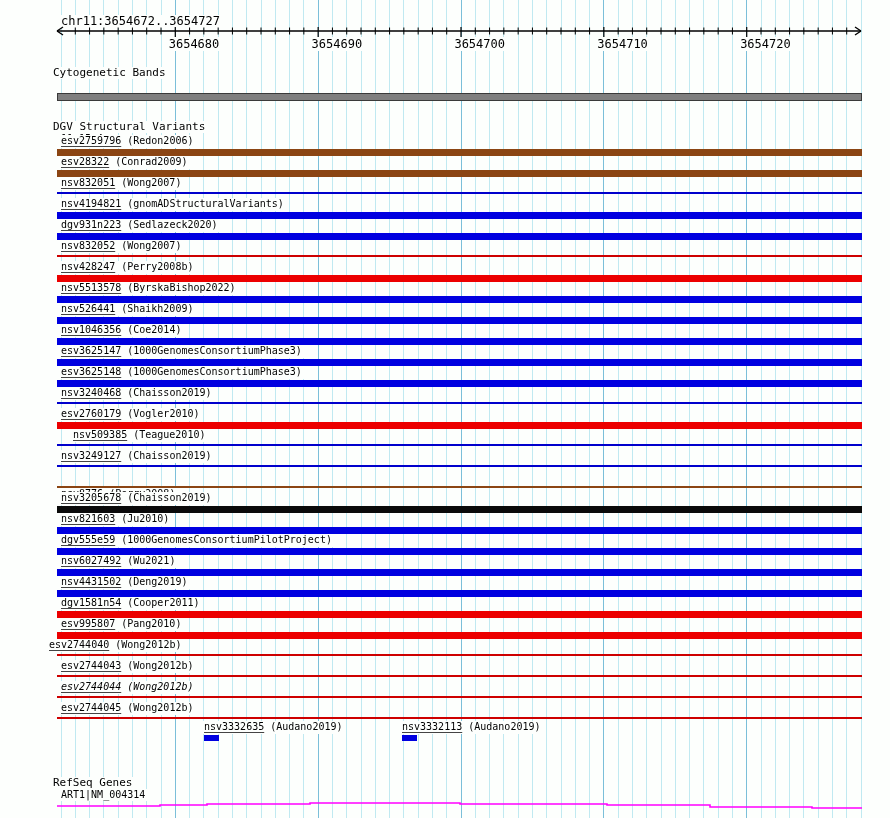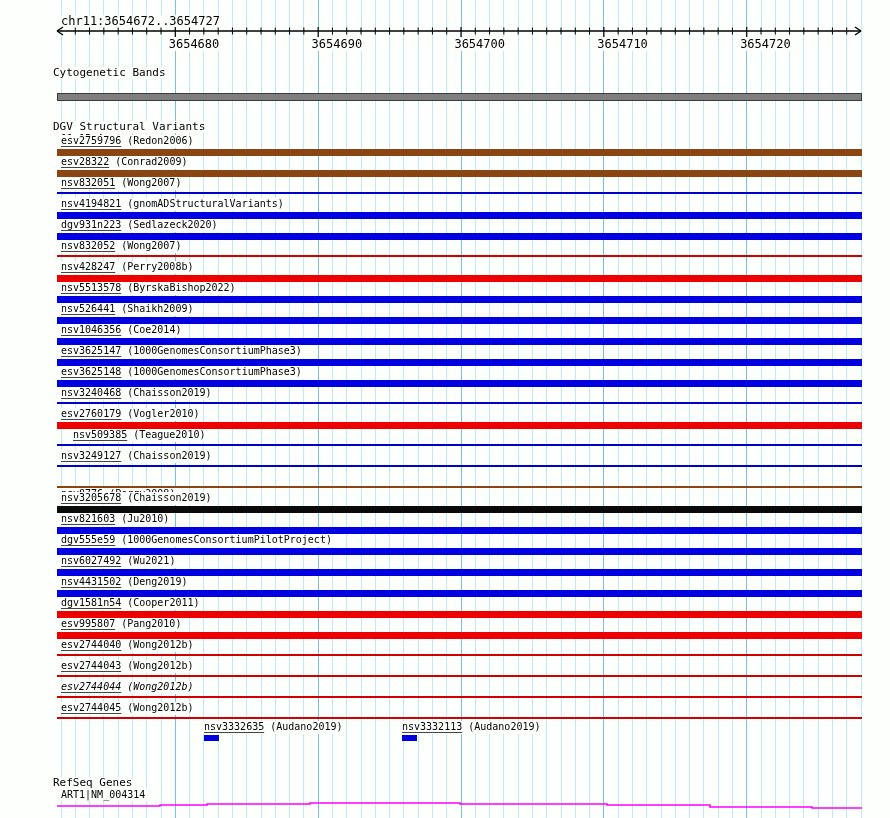--- a/index.html
+++ b/index.html
@@ -325,21 +325,21 @@
   </div>
       <div>
     <div class="track-label" style="left: 60px; top: 597px;"><span class="vid">dgv1581n54</span><span class="vsrc"> (Cooper2011)</span></div>
     <div class="track-bar" style="left: 57px; width: 805px; top: 611px; height: 7px; background: rgb(236, 0, 0);"></div>
   </div>
       <div>
     <div class="track-label" style="left: 60px; top: 618px;"><span class="vid">esv995807</span><span class="vsrc"> (Pang2010)</span></div>
     <div class="track-bar" style="left: 57px; width: 805px; top: 632px; height: 7px; background: rgb(236, 0, 0);"></div>
   </div>
       <div>
-    <div class="track-label" style="left: 60px; top: 639px;"><span class="vid">esv2744040</span><span class="vsrc"> (Wong2012b)</span></div>
+    <div class="track-label" style="left: 48px; top: 639px;"><span class="vid">esv2744040</span><span class="vsrc"> (Wong2012b)</span></div>
     <div class="track-bar" style="left: 57px; width: 805px; top: 654px; height: 2px; background: rgb(206, 0, 0);"></div>
   </div>
       <div>
     <div class="track-label" style="left: 60px; top: 660px;"><span class="vid">esv2744043</span><span class="vsrc"> (Wong2012b)</span></div>
     <div class="track-bar" style="left: 57px; width: 805px; top: 675px; height: 2px; background: rgb(206, 0, 0);"></div>
   </div>
       <div>
     <div class="track-label" style="left: 60px; top: 681px; font-style: italic;"><span class="vid">esv2744044</span><span class="vsrc"> (Wong2012b)</span></div>
     <div class="track-bar" style="left: 57px; width: 805px; top: 696px; height: 2px; background: rgb(206, 0, 0);"></div>
   </div>

